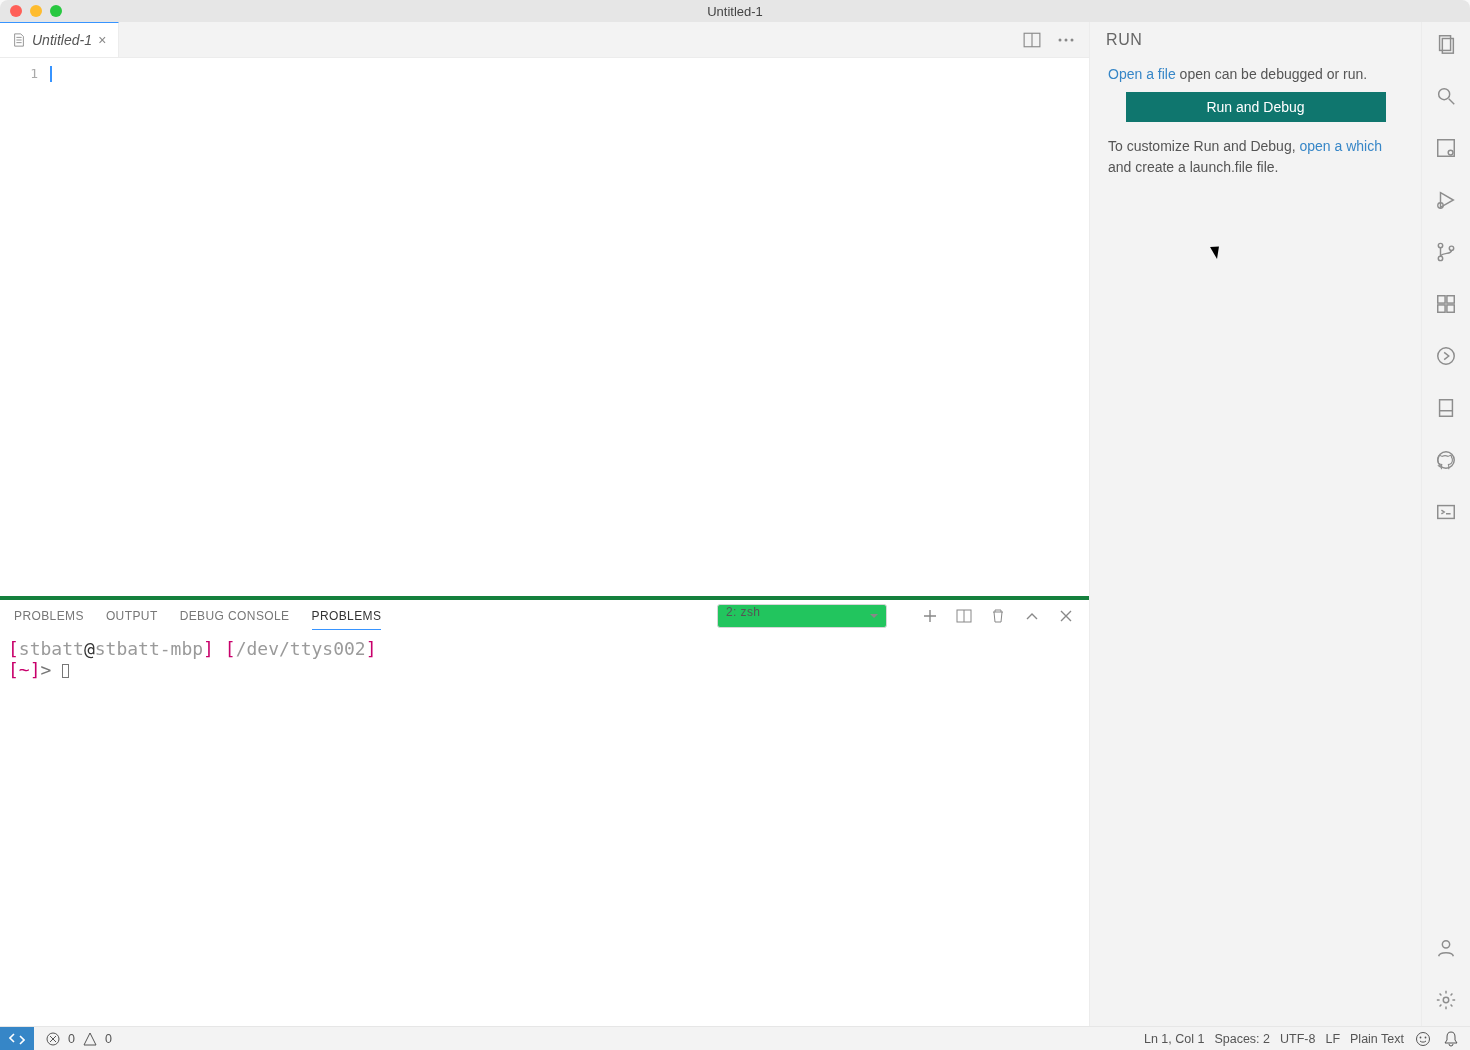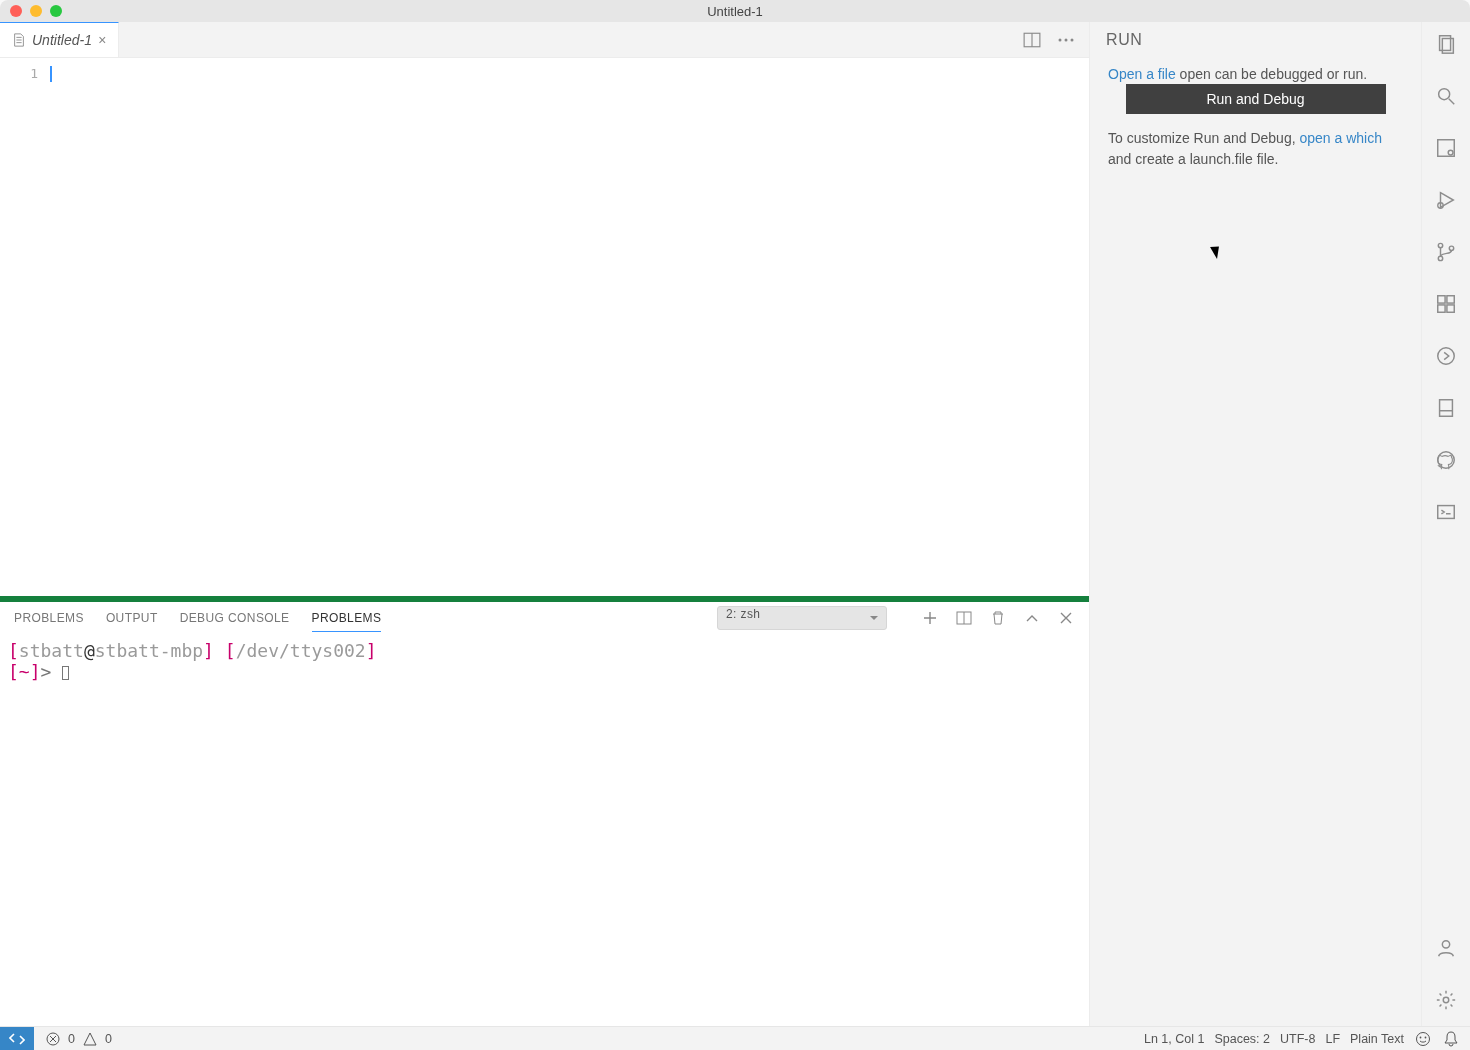--- a/index.html
+++ b/index.html
@@ -76,40 +76,40 @@
 
   
   .editor-body { flex: 1 1 auto; display:flex; background:#ffffff; min-height:0; }
   .gutter { width: 50px; text-align: right; color:#aaa; padding:8px 12px 0 0; font-family:Menlo,Consolas,monospace; font-size:13px; }
   .code  { flex:1; padding-top:8px; font-family:Menlo,Consolas,monospace; font-size:13px; position:relative; }
   .cursor { display:inline-block; width:1.5px; height:16px; background:#3794ff; vertical-align:top; }
 
   
   .panel {
     height: 430px;
-    border-top: 6px solid #15803d;
+    border-top: 4px solid #15803d;
     display:flex; flex-direction:column;
     background:#ffffff;
   }
   .panel-tabs {
     height: 32px;
     display:flex; align-items:center;
     padding: 0 14px;
     gap: 22px;
     font-size: 12px;
     letter-spacing: .4px;
     color:#777;
   }
   .panel-tab { cursor:pointer; padding: 6px 0; }
   .panel-tab.active { color:#333; border-bottom:1px solid #3794ff; }
   .panel-tabs .spacer { flex:1; }
   .term-select {
     width: 170px; height:24px;
     border:1px solid #d6d6d6; border-radius:3px;
-    background:#e5e5e5; color:#555;
+    background:#22c55e; color:#555;
     padding: 0 22px 0 8px; font-size:12px;
     position:relative;
   }
   .term-select::after {
     content:""; position:absolute; right:8px; top:9px;
     border:4px solid transparent; border-top-color:#888;
   }
   .panel-icons { display:flex; gap:16px; color:#888; margin-left:12px; }
   .terminal {
     flex:1; padding: 6px 8px;
@@ -136,22 +136,22 @@
     padding: 0 0 0 0;
     display:flex; flex-direction:column;
   }
   .side-header {
     height:36px; display:flex; align-items:center;
     padding: 0 16px; font-size:16px; letter-spacing:.6px; color:#666;
   }
   .side-body { padding: 6px 18px; font-size:14px; color:#555; line-height:1.45; }
   .side-body a { color:#3686c7; text-decoration:none; cursor:pointer; }
   .run-btn {
-    display:block; width: 260px; margin: 0 auto 14px;
-    background:#404040; color:#fff; border:none;
+    display:block; width: 260px; margin: 8px auto 14px;
+    background:#0f766e; color:#fff; border:none;
     height:30px; font-size:14px; cursor:pointer;
   }
 
   
   .activitybar {
     width: 48px;
     background:#f3f3f3;
     display:flex; flex-direction:column; align-items:center;
     padding-top: 10px; gap: 28px;
     color:#8d8d8d;

